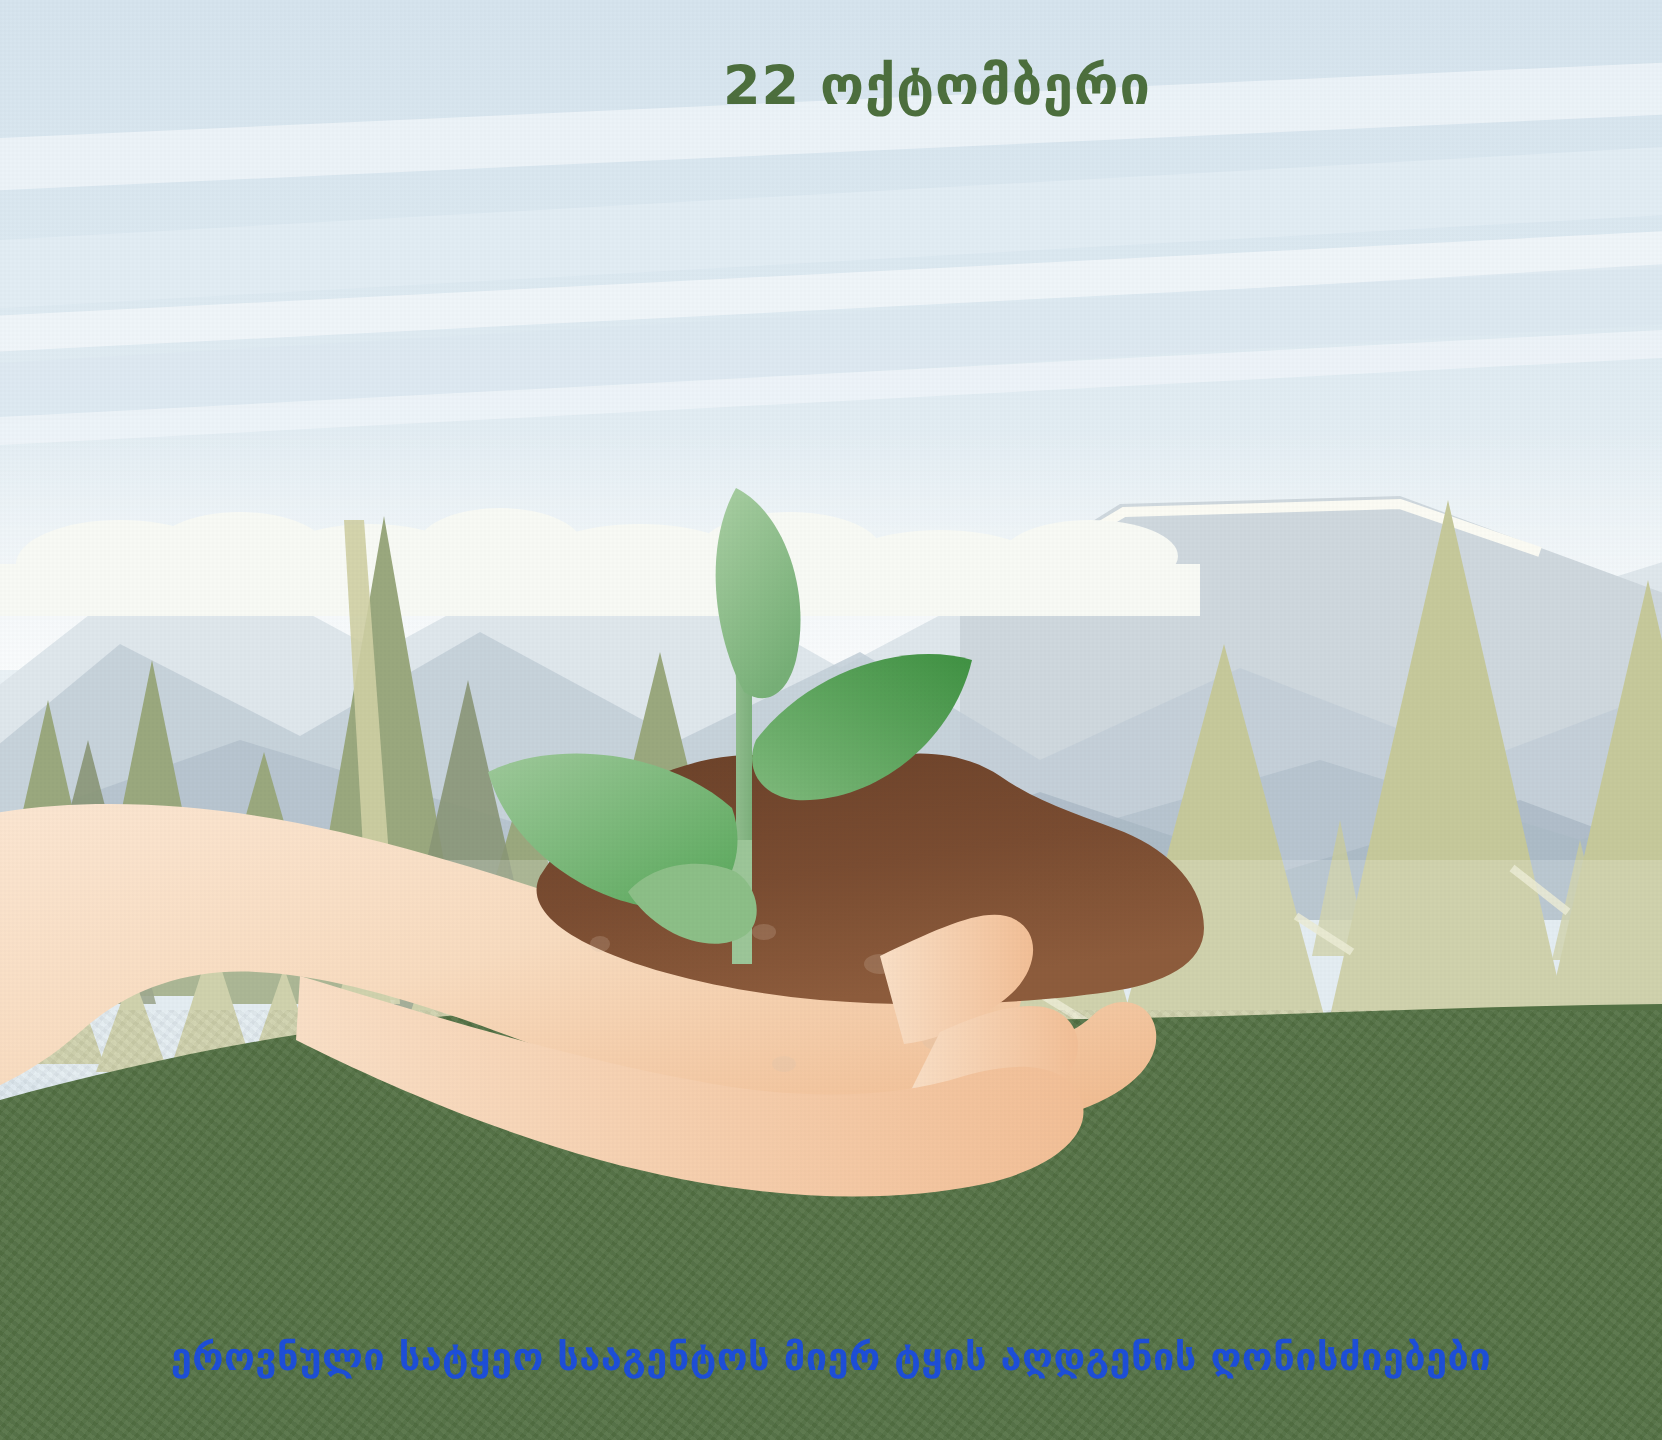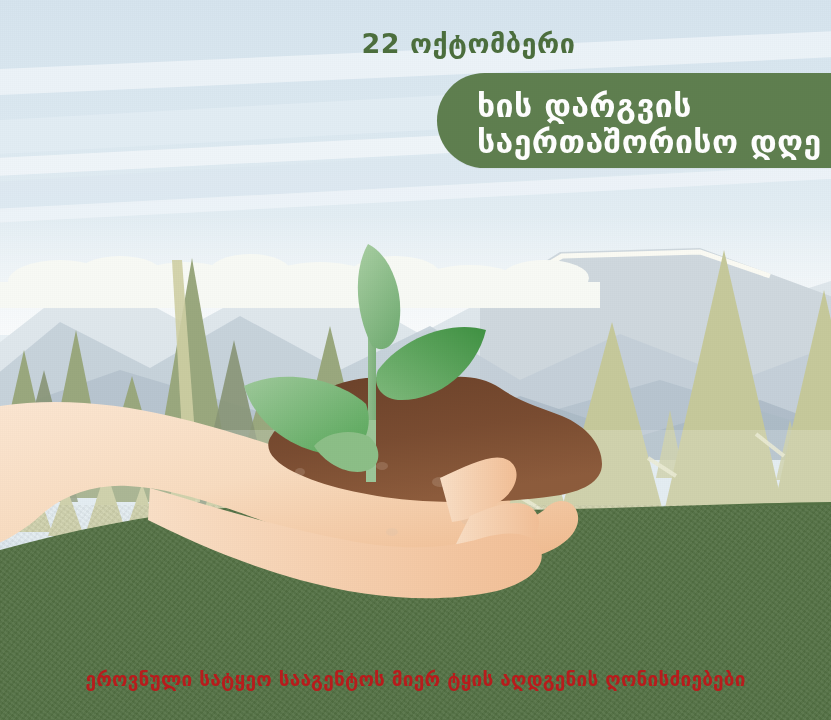--- a/index.html
+++ b/index.html
@@ -45,21 +45,21 @@
   .date span{display:inline-block;transform:translateX(96px);}
   .badge{position:absolute;left:437px;top:73px;width:394px;height:95px;
          background:#5f7f4f;border-radius:48px 0 0 48px;
          box-shadow:0 1px 0 rgba(0,0,0,.03);}
   .badge .line{position:absolute;left:40px;color:#ffffff;font-weight:bold;
                font-size:32px;letter-spacing:.4px;white-space:nowrap;}
   .badge .l1{top:14px;}
   .badge .l2{top:50px;}
 
   
-  .caption{position:absolute;left:0;bottom:26px;width:831px;text-align:center;color:#b91c1c;}
+  .caption{position:absolute;left:0;bottom:26px;width:831px;text-align:center;color:#1d4ed8;}
   .caption .c1{font-size:19px;font-weight:bold;letter-spacing:.2px;line-height:30px;}
   .caption .c2{font-size:19px;font-weight:bold;letter-spacing:.2px;line-height:30px;}
 
   
   .paper{position:absolute;left:0;top:0;width:831px;height:720px;pointer-events:none;
     background:
       repeating-linear-gradient(0deg,rgba(0,0,0,.012) 0 1px,rgba(255,255,255,.012) 1px 2px),
       repeating-linear-gradient(90deg,rgba(0,0,0,.012) 0 1px,rgba(255,255,255,.012) 1px 2px);
     mix-blend-mode:multiply;opacity:.55;}
 </style>
@@ -246,23 +246,19 @@
     <path d="M372,126 C356,96 352,52 368,24 C392,36 406,76 398,110 C394,126 384,134 372,126 Z" fill="url(#leafA)"></path>
     <path d="M378,150 C404,116 452,100 486,110 C476,152 436,182 398,180 C380,178 372,164 378,150 Z" fill="url(#leafB)"></path>
     <path d="M366,184 C332,154 276,150 244,166 C256,208 304,238 344,234 C364,232 374,206 366,184 Z" fill="url(#leafC)"></path>
     <path d="M368,216 C350,208 326,212 314,226 C328,248 356,258 372,248 C382,242 380,224 368,216 Z" fill="#8cbf87"></path>
   </svg>
 
   <div class="date">
     <span>22 ოქტომბერი</span>
   </div>
 
-  <div class="badge">
-    <div class="line l1">ხის დარგვის</div>
-    <div class="line l2">საერთაშორისო დღე</div>
-  </div>
 
   <div class="caption">
     <div class="c1">ეროვნული სატყეო სააგენტოს მიერ ტყის აღდგენის ღონისძიებები</div>
   </div>
 
   <div class="paper"></div>
 </div>
 
 </body></html>

